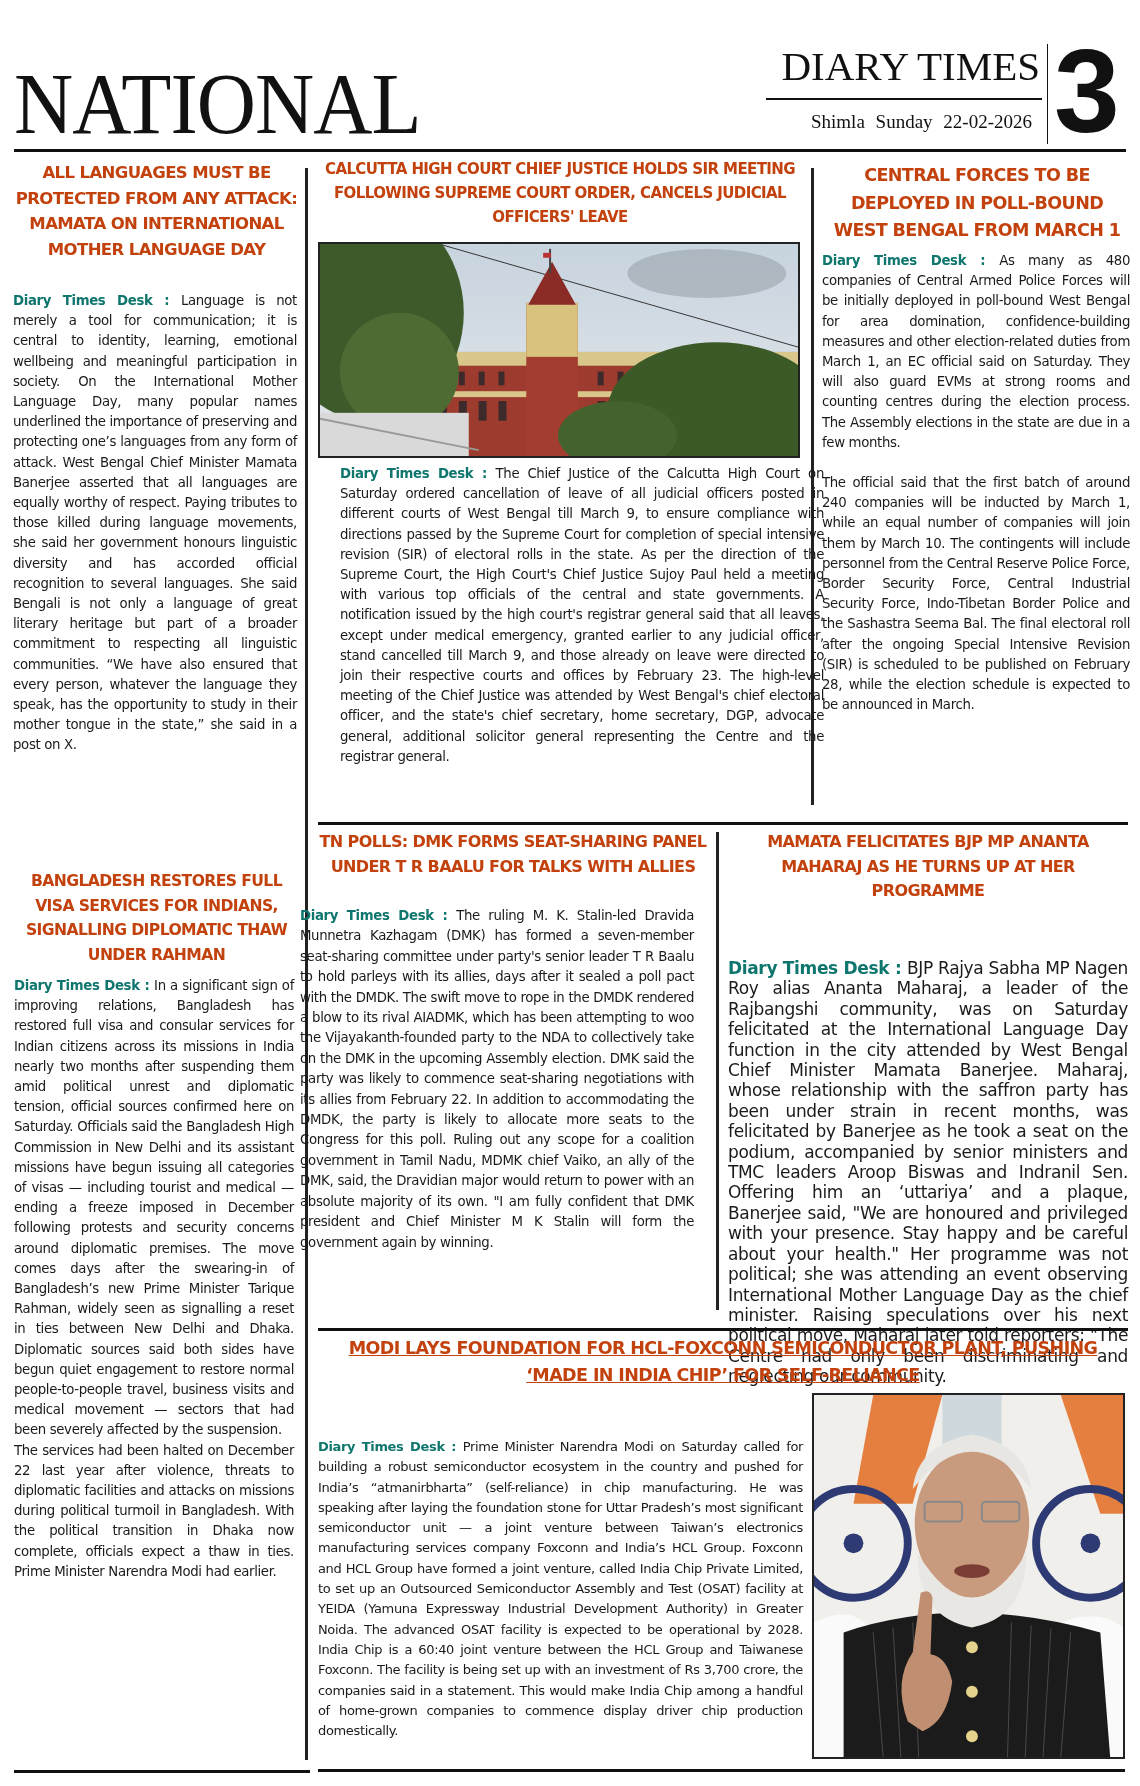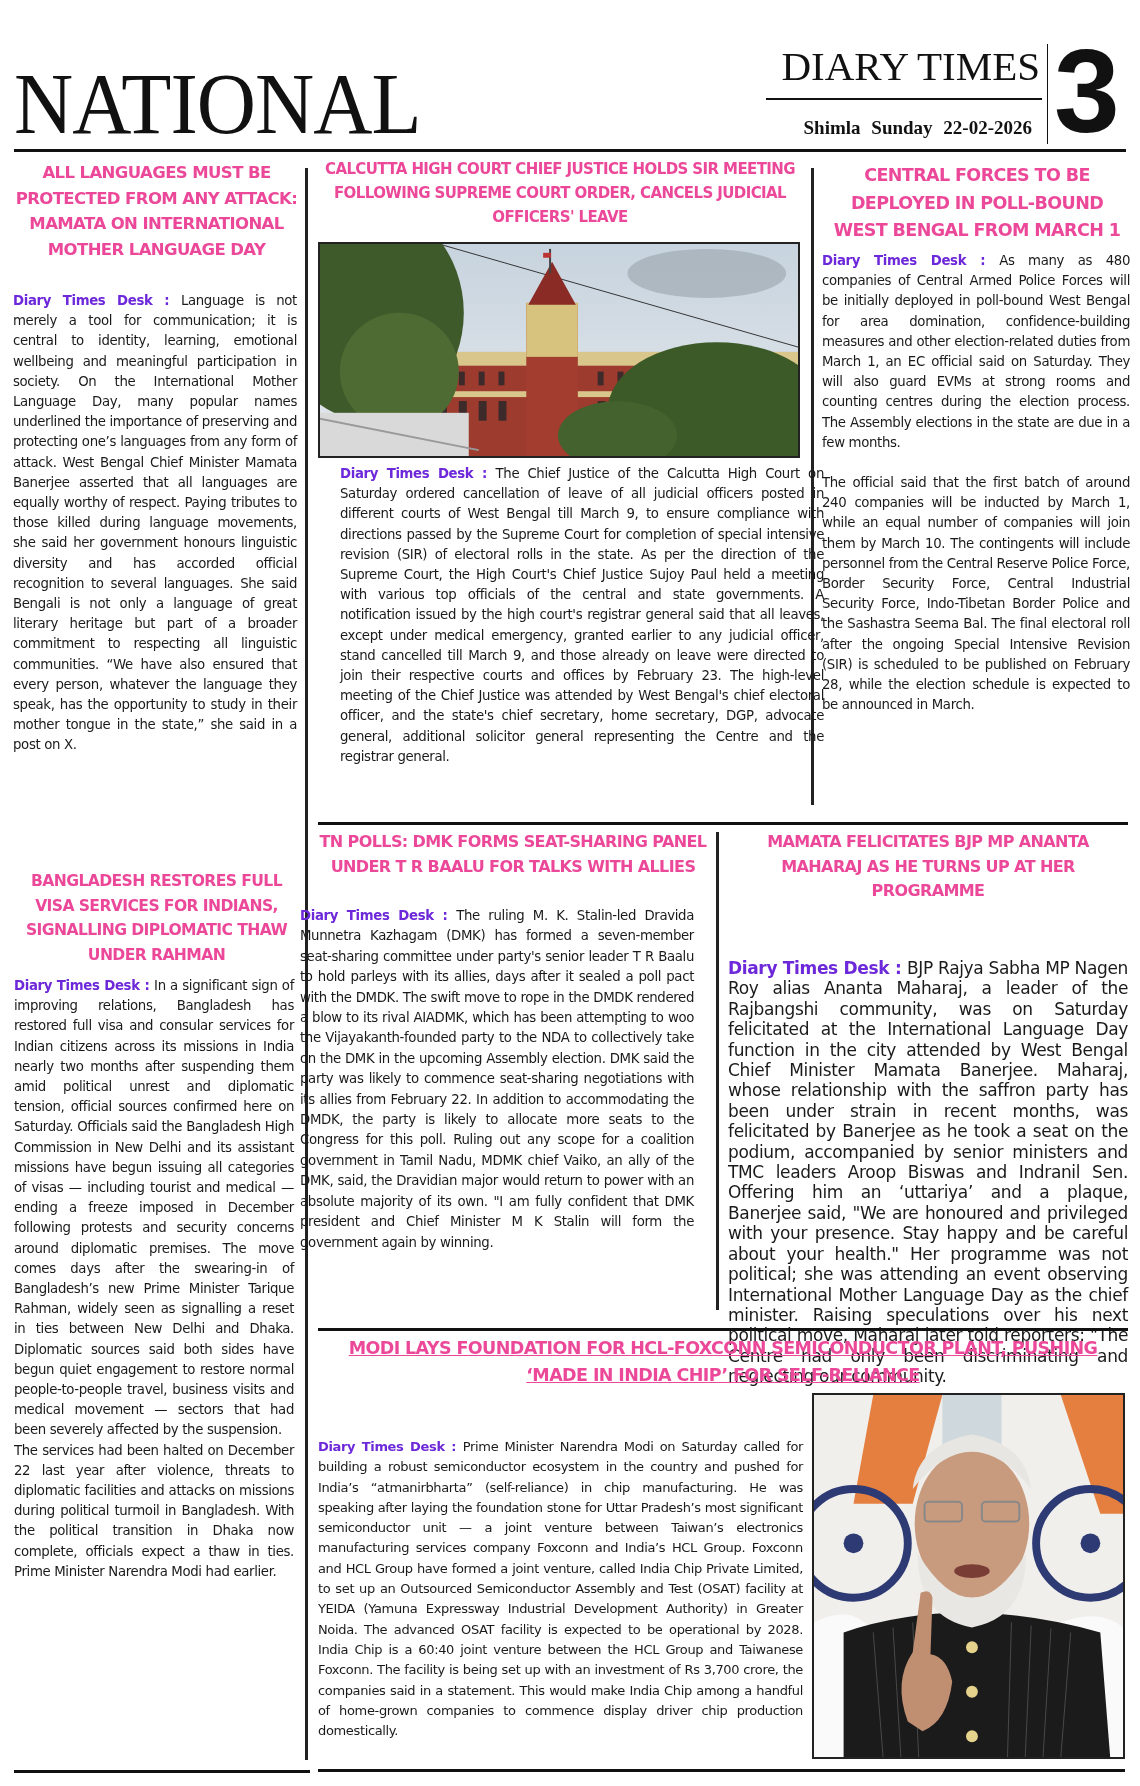--- a/index.html
+++ b/index.html
@@ -10,41 +10,41 @@
     position: absolute; left: 14px; top: 62px;
     font-family: "Liberation Serif", serif; font-size: 82px; letter-spacing: -1px;
     transform: scaleY(1.05); transform-origin: left top; line-height: 1; color: #111;
   }
   .paper-name {
     position: absolute; left: 740px; top: 46px; width: 300px; text-align: right;
     font-family: "Liberation Serif", serif; font-size: 41px; letter-spacing: 0px; line-height: 1;
   }
   .paper-rule { position: absolute; left: 766px; top: 98px; width: 276px; height: 2px; background: #111; }
   .paper-date {
-    position: absolute; left: 740px; top: 117px; width: 292px; text-align: right;
-    font-family: "Liberation Serif", serif; font-size: 19px; word-spacing: 6px; font-weight: bold;
+    position: absolute; left: 740px; top: 111px; width: 292px; text-align: right;
+    font-family: "Liberation Serif", serif; font-size: 19px; word-spacing: 6px;
   }
   .page-sep { position: absolute; left: 1047px; top: 44px; width: 1px; height: 100px; background: #111; }
   .page-num {
     position: absolute; left: 1054px; top: 32px; font-family: "Liberation Sans", sans-serif;
     font-weight: bold; font-size: 118px; line-height: 1;
   }
   .top-rule { position: absolute; left: 14px; top: 149px; width: 1112px; height: 3px; background: #111; }
 
   .col-rule { position: absolute; width: 3px; background: #222; }
 
   .headline {
     position: absolute; text-align: center; font-family: "DejaVu Sans", sans-serif;
-    font-weight: bold; text-transform: uppercase; color: #ec4899; letter-spacing: -0.6px;
+    font-weight: bold; text-transform: uppercase; color: #c2410c; letter-spacing: -0.6px;
   }
   .article-body {
     position: absolute; text-align: justify; font-family: "DejaVu Sans", sans-serif;
     font-size: 13.3px; line-height: 20.2px; color: #1a1a1a; letter-spacing: -0.35px;
   }
-  .article-body b { font-weight: bold; color: #6d28d9; }
+  .article-body b { font-weight: bold; color: #0f766e; }
   .para { display: block; }
 
   .photo { position: absolute; border: 2px solid #222; overflow: hidden; }
 
   .h-rule { position: absolute; height: 3px; background: #111; }
 </style>
 </head>
 <body>
 
 <div class="masthead-title">NATIONAL</div>

